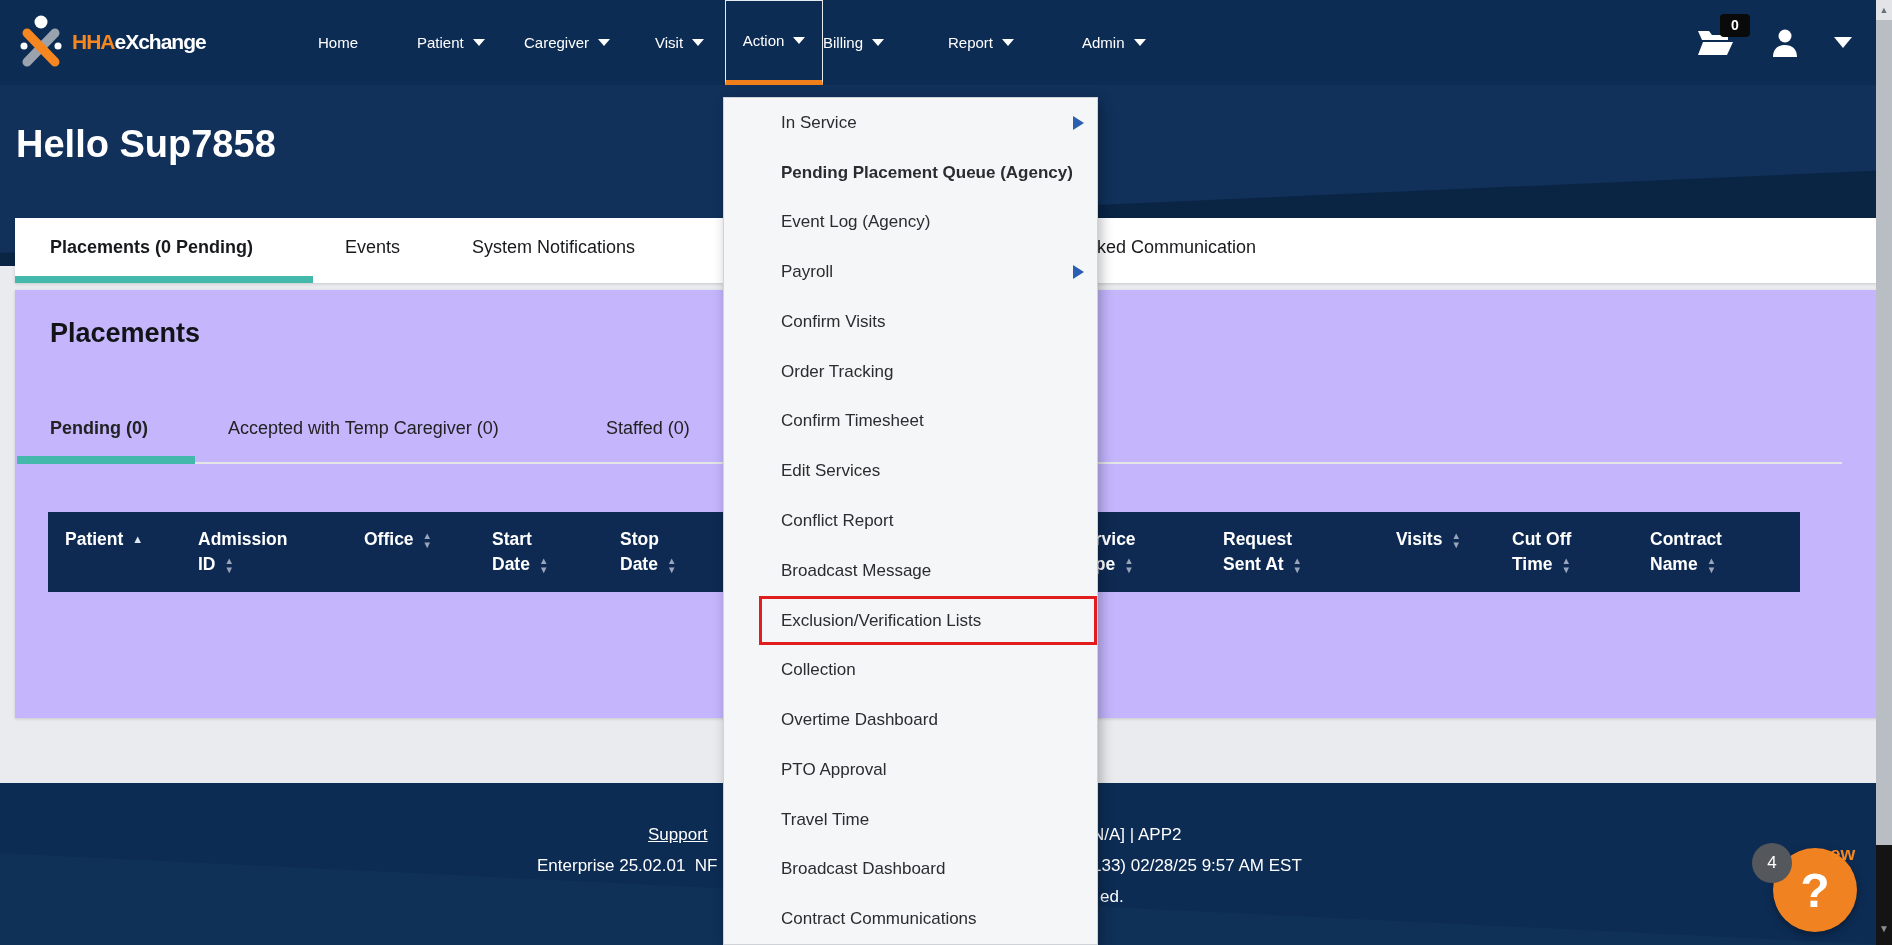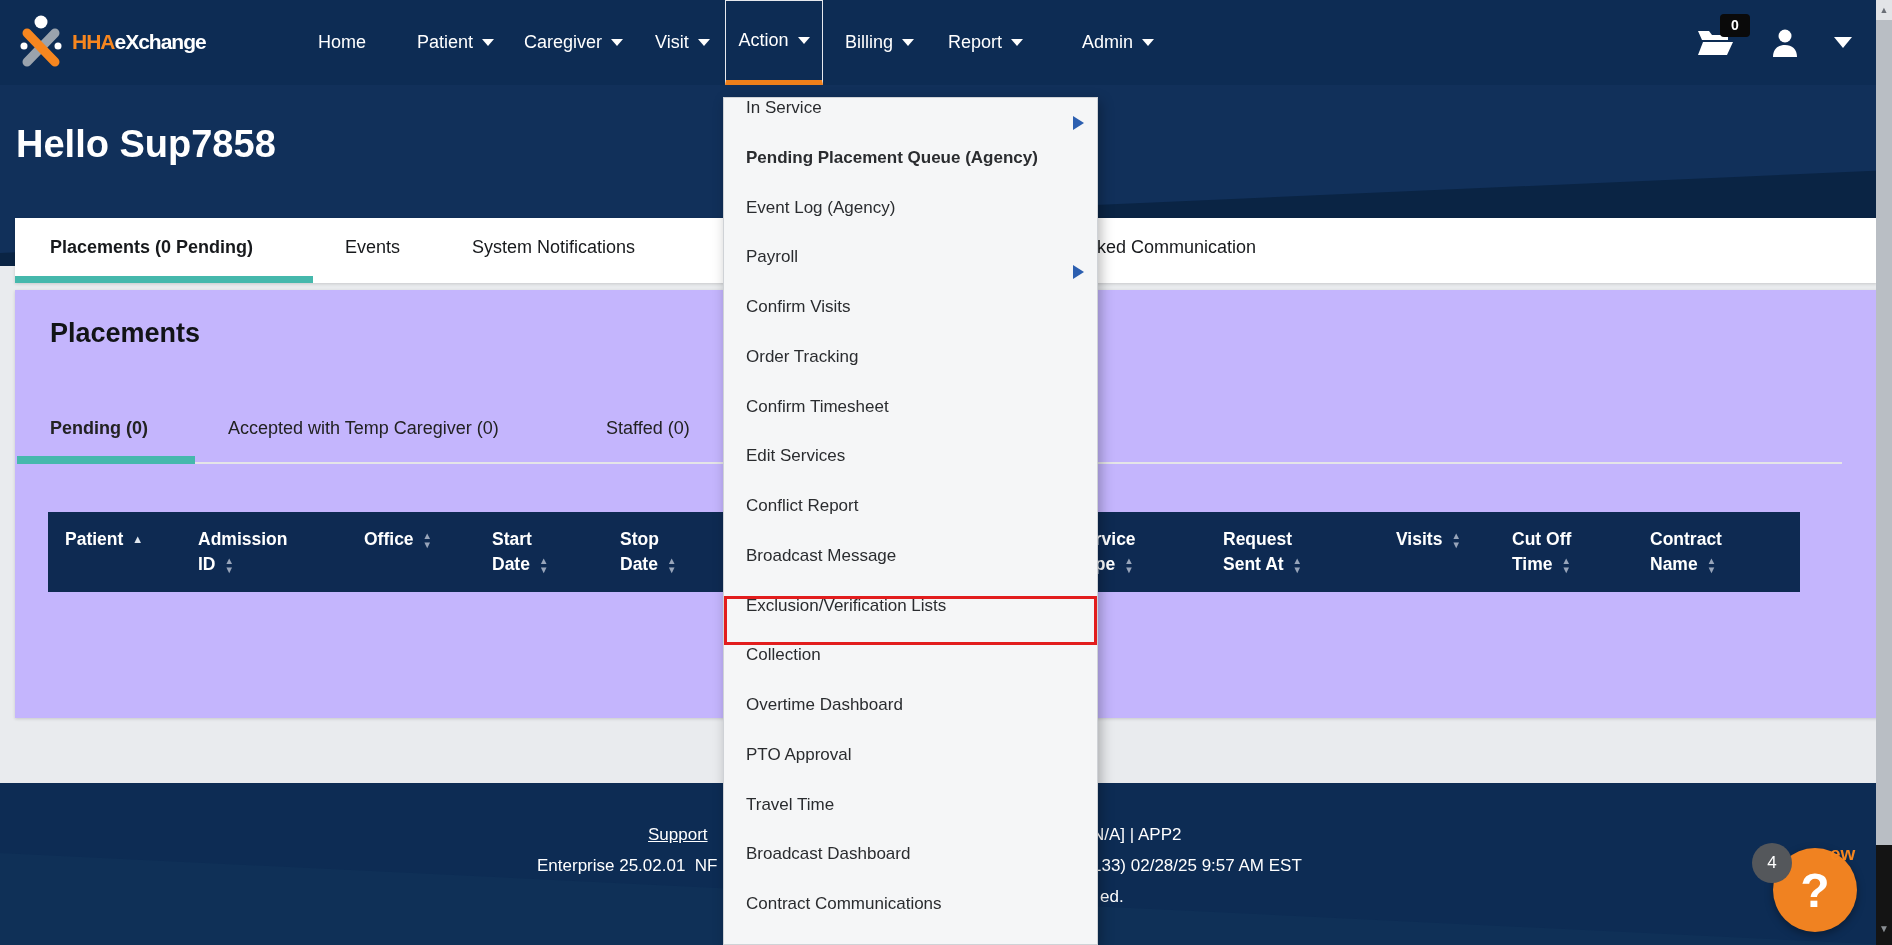--- a/index.html
+++ b/index.html
@@ -6,28 +6,28 @@
   .stage{position:relative;width:1892px;height:945px;overflow:hidden;background:#e9ebee;
          font-family:"Liberation Sans",sans-serif;}
 
   
   .topnav{position:absolute;left:0;top:0;width:1892px;height:85px;background:#0d2c54;z-index:40;}
   .logo{position:absolute;left:18px;top:14px;display:flex;align-items:center;gap:8px;}
   .logo-text{font-size:21px;font-weight:bold;letter-spacing:-1px;line-height:1;}
   .logo-hha{color:#f6861f;}
   .logo-ex{color:#ffffff;}
   .nav-item{position:absolute;top:0;height:85px;display:flex;align-items:center;
-            color:#fff;font-size:18px;cursor:pointer;box-sizing:border-box;}
+            color:#fff;font-size:15px;cursor:pointer;box-sizing:border-box;}
   .nav-item.i0{left:318px;}
   .nav-item.i1{left:417px;}
   .nav-item.i2{left:524px;}
   .nav-item.i3{left:655px;}
   .nav-item.i4{left:725px;width:98px;justify-content:center;
                border:1px solid #e6e9ee;border-bottom:5px solid #ef7f1a;}
-  .nav-item.i5{left:845px;}
+  .nav-item.i5{left:823px;}
   .nav-item.i6{left:948px;}
   .nav-item.i7{left:1050px;margin-left:32px;}
   .caret-icon{width:0;height:0;border-left:6px solid transparent;border-right:6px solid transparent;
               border-top:7px solid #fff;margin-left:9px;}
   .nav-right{position:absolute;top:0;right:40px;height:85px;display:flex;align-items:center;gap:34px;z-index:41;}
   .folder-btn{position:relative;width:40px;height:34px;cursor:pointer;}
   .folder-badge{position:absolute;right:-14px;top:-12px;min-width:22px;height:23px;background:#0a0a0a;
                 color:#fff;font-size:14px;font-weight:bold;border-radius:4px;display:flex;
                 align-items:center;justify-content:center;padding:0 4px;}
   .profile-btn{width:30px;height:30px;cursor:pointer;}
@@ -86,22 +86,22 @@
   .f-support{left:648px;top:42px;text-decoration:underline;cursor:pointer;}
   .f-version{left:537px;top:73px;}
   .f-r1{left:1092px;top:42px;}
   .f-r2{left:1092px;top:73px;}
   .f-r3{left:1100px;top:104px;}
 
   
   .menu{position:absolute;left:723px;top:97px;width:375px;height:848px;background:#f5f6f7;
         border:1px solid #cfd2d6;box-sizing:border-box;display:flex;flex-direction:column;
         box-shadow:3px 4px 12px rgba(0,0,0,.28);z-index:60;}
-  .menu-item{flex:1;display:flex;align-items:flex-start;padding-left:22px;font-size:17px;color:#2a2c2f;
-             position:relative;cursor:pointer;}
+  .menu-item{flex:1;display:flex;align-items:center;padding-left:22px;font-size:17px;color:#2a2c2f;
+             position:relative;cursor:pointer;margin-left:35px;}
   .menu-item.bold{font-weight:bold;}
   .menu-item.highlighted{box-shadow:inset 0 0 0 3px #e21d1d;}
   .menu-item.submenu .submenu-arrow{position:absolute;right:13px;top:50%;transform:translateY(-50%);
       width:0;height:0;border-left:11px solid #2c5fb0;border-top:7px solid transparent;
       border-bottom:7px solid transparent;}
   .menu-item:not(.submenu) .submenu-arrow{display:none;}
 
   
   .whats-new{position:absolute;left:1830px;top:843px;color:#f6861f;font-size:19px;font-weight:bold;z-index:71;}
   .help-circle{position:absolute;left:1773px;top:848px;width:84px;height:84px;border-radius:50%;

